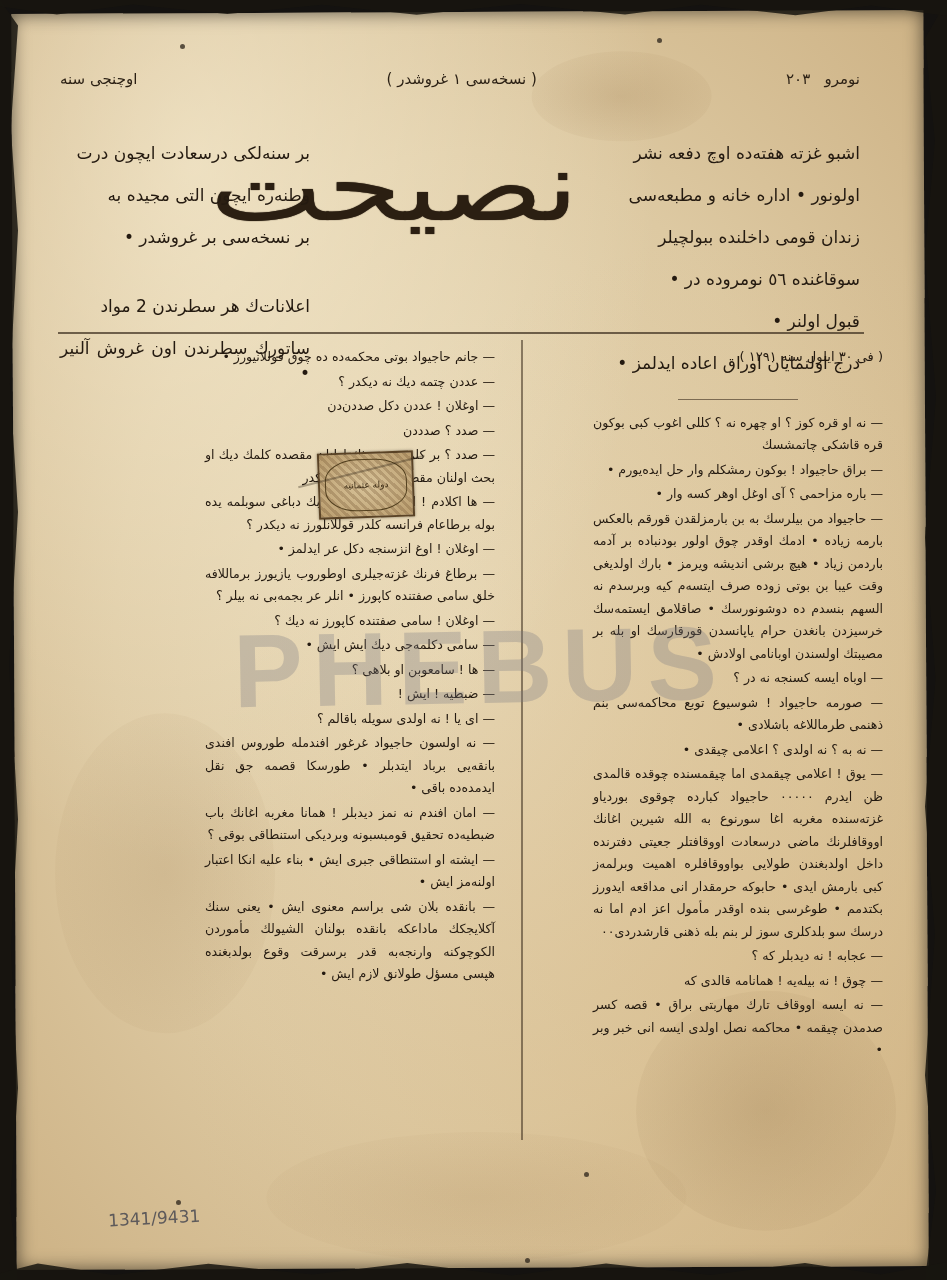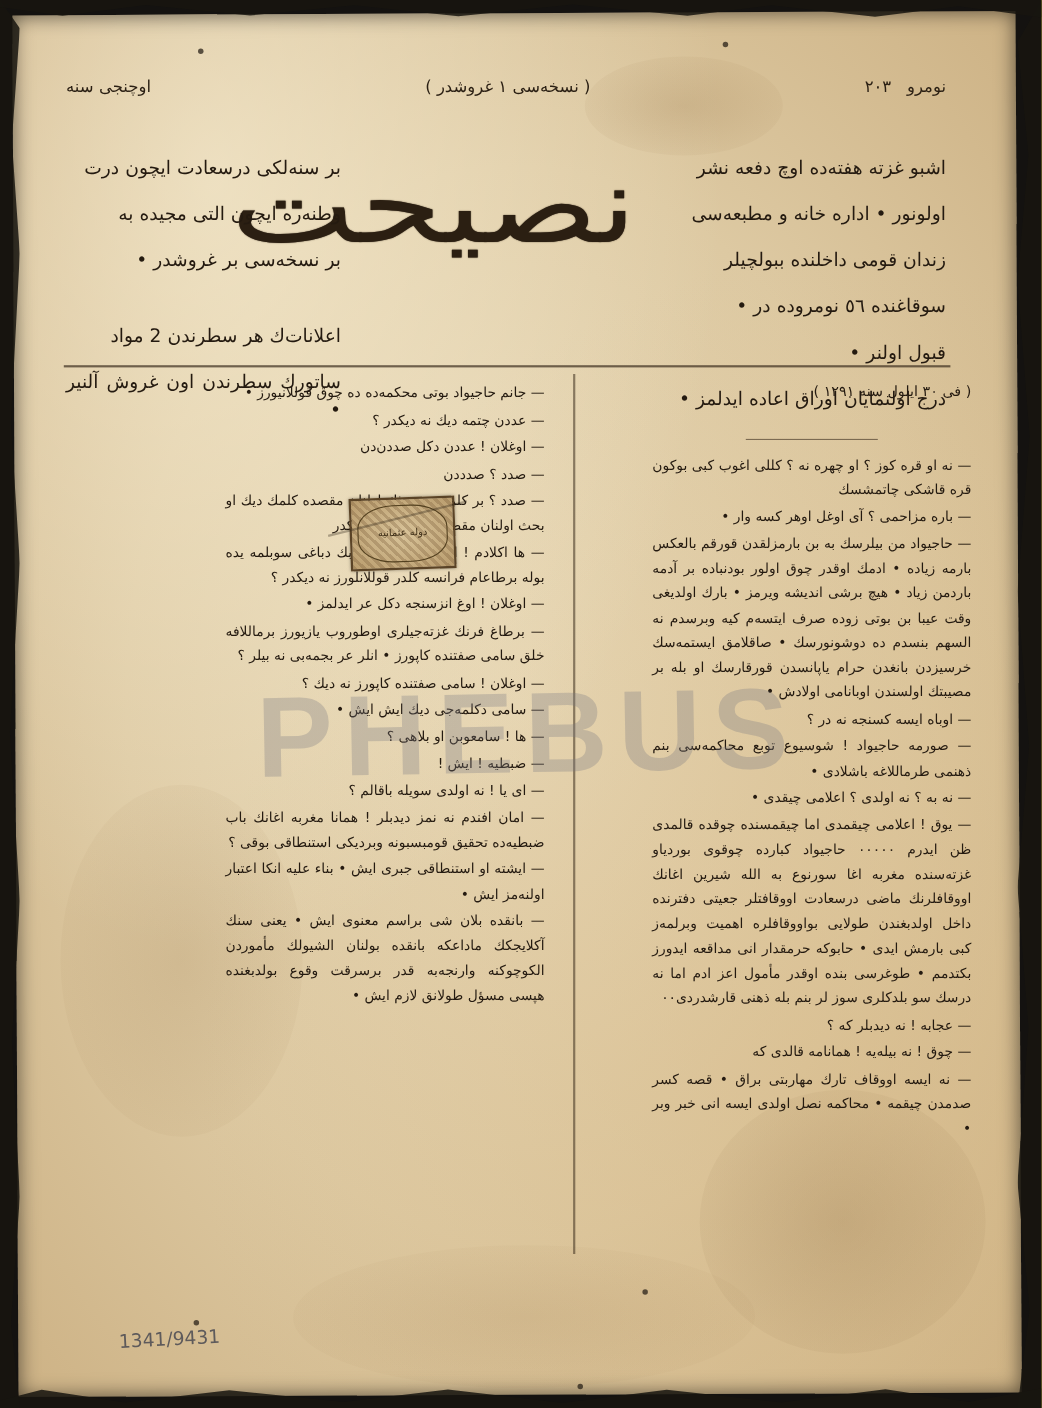--- a/index.html
+++ b/index.html
@@ -5,21 +5,21 @@
   html, body {
     margin: 0;
     padding: 0;
     background: #2b2b2b;
   }
   #page {
     position: relative;
     width: 947px;
     height: 1280px;
     overflow: hidden;
-    background: #fde047;
+    background: #fef9c3;
     font-family: "DejaVu Sans", sans-serif;
   }
   
   #backdrop {
     position: absolute;
     inset: 0;
     background: #141210;
   }
   
   #sheet {
@@ -299,20 +299,21 @@
     </div>
   </div>
 
   <div id="rule-horizontal"></div>
   <div id="rule-vertical"></div>
 
   <div class="col ink" id="col-right">
     <p class="dateline">( فی ٣٠ ايلول سنه ١٢٩١ )</p>
     <div class="rule-under-date"></div>
     <p>— نه او قره كوز ؟ او چهره نه ؟ كللی اغوب كبی بوكون قره قاشكی چاتمشسك</p>
+    <p>— براق حاجيواد ! بوكون رمشكلم وار حل ايده‌يورم •</p>
     <p>— باره مزاحمی ؟ آی اوغل اوهر كسه وار •</p>
     <p>— حاجيواد من بيلرسك به بن بارمزلقدن قورقم بالعكس بارمه زياده • ادمك اوقدر چوق اولور بودنباده بر آدمه باردمن زياد • هيچ برشی انديشه ويرمز • بارك اولديغی وقت عيبا بن بوتی زوده صرف ايتسه‌م كيه وبرسدم نه السهم بنسدم ده دوشونورسك • صاقلامق ايستمه‌سك خرسيزدن بانغدن حرام ياپانسدن قورقارسك او بله بر مصيبتك اولسندن اوبانامی اولادش •</p>
     <p>— اوباه ايسه كسنجه نه در ؟</p>
     <p>— صورمه حاجيواد ! شوسيوع توبع محاكمه‌سی بنم ذهنمی طرماللاغه باشلادی •</p>
     <p>— نه به ؟ نه اولدی ؟ اعلامی چيقدی •</p>
     <p>— يوق ! اعلامی چيقمدی اما چيقمسنده چوقده قالمدی ظن ايدرم ٠٠٠٠٠ حاجيواد كبارده چوقوی بوردياو غزته‌سنده مغربه اغا سورنوع به الله شيرين اغانك اووقافلرنك ماضی درسعادت اووقافتلر جعيتی دفترنده داخل اولدبغندن طولايی بواووقافلره اهميت وبرلمەز كبی بارمش ايدی • حابوكه حرمقدار انی مداقعه ايدورز بكتدمم • طوغرسی بنده اوقدر مأمول اعز ادم اما نه درسك سو بلدكلری سوز لر بنم بله ذهنی قارشدردی٠٠</p>
     <p>— عجابه ! نه ديدبلر كه ؟</p>
     <p>— چوق ! نه بيله‌يه ! همانا‌مه قالدی كه</p>
     <p>— نه ايسه اووقاف تارك مهاربتی براق • قصه كسر صدمدن چيقمه • محاكمه نصل اولدی ايسه انی خبر وبر •</p>
   </div>
@@ -324,20 +325,21 @@
     <p>— صدد ؟ صدددن</p>
     <p>— صدد ؟ بر كلمه دبه بحثك اولنان مقصده كلمك ديك او بحث اولنان مقصدی دكشدرمك ديكدر</p>
     <p>— ها اكلادم ! اوم انی با ! بازار بك دباغی سوبلمه يده بوله برطاعام فرانسه كلدر قوللانلورز نه ديكدر ؟</p>
     <p>— اوغلان ! اوغ انزسنجه دكل عر ايدلمز •</p>
     <p>— برطاغ فرنك غزته‌جيلری اوطوروب يازيورز برماللافه خلق سامی صفتنده كاپورز • انلر عر بجمه‌بی نه بيلر ؟</p>
     <p>— اوغلان ! سامی صفتنده كاپورز نه ديك ؟</p>
     <p>— سامی دكلمه‌جی ديك ايش ايش •</p>
     <p>— ها ! سامعوبن او بلاهی ؟</p>
     <p>— ضبطيه ! ايش !</p>
     <p>— ای یا ! نه اولدی سويله باقالم ؟</p>
+    <p>— نه اولسون حاجيواد غرغور افندمله طوروس افندی بانقه‌یی برباد ايتدبلر • طورسكا قصمه جق نقل ايدمده‌ده باقی •</p>
     <p>— امان افندم نه نمز ديدبلر ! همانا مغربه اغانك باب ضبطيه‌ده تحقيق قومبسبونه وبردیكی استنطاقی بوقی ؟</p>
     <p>— ايشته او استنطاقی جبری ايش • بناء عليه انكا اعتبار اولنه‌مز ايش •</p>
     <p>— بانقده بلان شی براسم معنوی ايش • يعنی سنك آكلايجكك ماداعكه بانقده بولنان الشيولك مأموردن الكوچوكنه وارنجه‌به قدر برسرقت وقوع بولدبغنده هپسی مسؤل طولانق لازم ايش •</p>
   </div>
 
   <div id="stamp">
     <div class="stamp-inner"></div>
     <div class="stamp-text">دوله عثمانيه</div>
   </div>
   <div id="stamp-cancel"></div>

